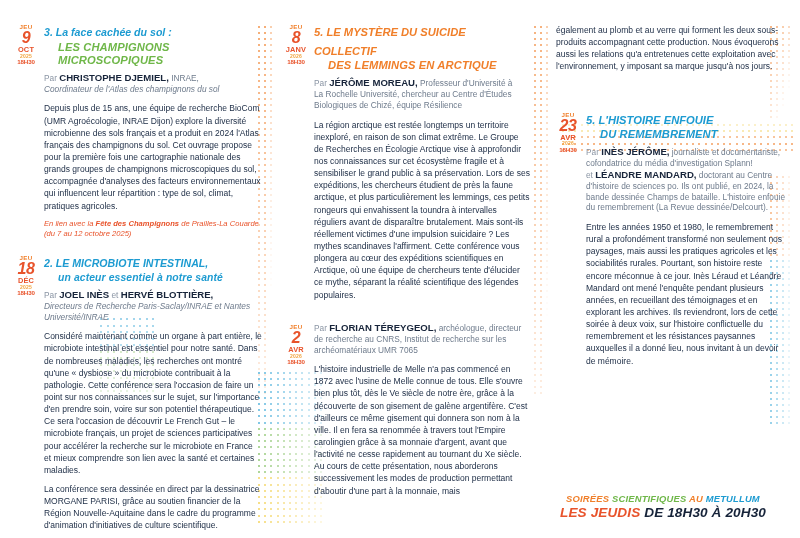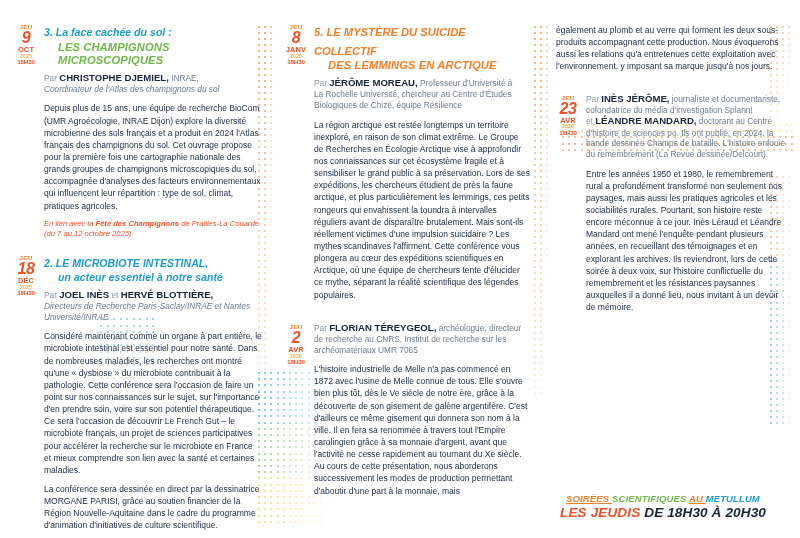--- a/index.html
+++ b/index.html
@@ -178,21 +178,21 @@
     white-space: nowrap;
   }
   .footer .l2 {
     font-size: 13.6px;
     font-weight: bold;
     font-style: italic;
     letter-spacing: 0.1px;
     white-space: nowrap;
     margin-top: 1px;
   }
-  .c-orange { color: #f07f2a; text-decoration: underline; }
+  .c-orange { color: #f07f2a; }
   .c-green  { color: #6fb749; }
   .c-blue   { color: #1d9bd1; }
   .c-red    { color: #e8532b; }
   .c-navy   { color: #17243a; }
 </style>
 </head>
 <body>
 
 <div class="dots" id="dots-col1" style="left: 258px; top: 26px; width: 18px; height: 372px;">
     <span style="left:0px;top:0px;background:#f07f2a;opacity:0.85"></span>
@@ -1440,29 +1440,33 @@
           <p class="para">L'histoire industrielle de Melle n'a pas commencé en 1872 avec l'usine de Melle connue de tous. Elle s'ouvre bien plus tôt, dès le Ve siècle de notre ère, grâce à la découverte de son gisement de galène argentifère. C'est d'ailleurs ce même gisement qui donnera son nom à la ville. Il en fera sa renommée à travers tout l'Empire carolingien grâce à sa monnaie d'argent, avant que l'activité ne cesse rapidement au tournant du Xe siècle. Au cours de cette présentation, nous aborderons successivement les modes de production permettant d'aboutir d'une part à la monnaie, mais</p>
         </div>
       </div>
 
     </div>
 
     <div class="col col-3">
 
       <p class="para" style="margin-top:2px;">également au plomb et au verre qui forment les deux sous-produits accompagnant cette production. Nous évoquerons aussi les relations qu'a entretenues cette exploitation avec l'environnement, y imposant sa marque jusqu'à nos jours.</p>
 
-      <div class="article" style="margin-top:20px;">
+      <div class="article" style="margin-top:37px;">
         <div class="datebadge">
           <div class="db-dow">JEU</div>
           <div class="db-day">23</div>
           <div class="db-mon">AVR</div>
           <div class="db-year">2026</div>
           <div class="db-time">18H30</div>
         </div>
         <div class="art-body">
+          <div class="title v5">
+            <span class="t1" style="font-size:11.2px;">5. L'HISTOIRE ENFOUIE</span>
+            <span class="t2">DU REMEMBREMENT</span>
+          </div>
           <div class="byline">
             <span class="lead">Par </span><span class="speaker">INÈS JÉRÔME,</span><span> journaliste et documentariste,</span><br>
             <span>cofondatrice du média d'investigation Splann!</span><br>
             <span class="lead">et </span><span class="speaker">LÉANDRE MANDARD,</span><span> doctorant au Centre</span><br>
             <span>d'histoire de sciences po. Ils ont publié, en 2024, la bande dessinée Champs de bataille. L'histoire enfouie du remembrement (La Revue dessinée/Delcourt).</span>
           </div>
           <p class="para">Entre les années 1950 et 1980, le remembrement rural a profondément transformé non seulement nos paysages, mais aussi les pratiques agricoles et les sociabilités rurales. Pourtant, son histoire reste encore méconnue à ce jour. Inès Léraud et Léandre Mandard ont mené l'enquête pendant plusieurs années, en recueillant des témoignages et en explorant les archives. Ils reviendront, lors de cette soirée à deux voix, sur l'histoire conflictuelle du remembrement et les résistances paysannes auxquelles il a donné lieu, nous invitant à un devoir de mémoire.</p>
         </div>
       </div>
 

